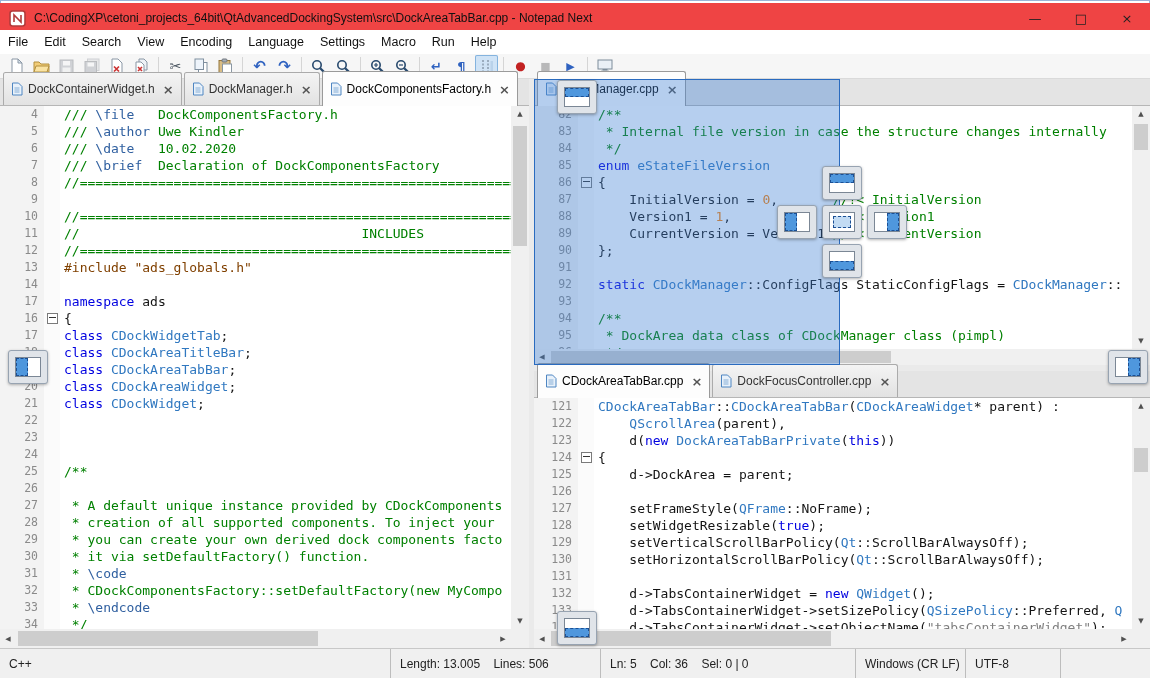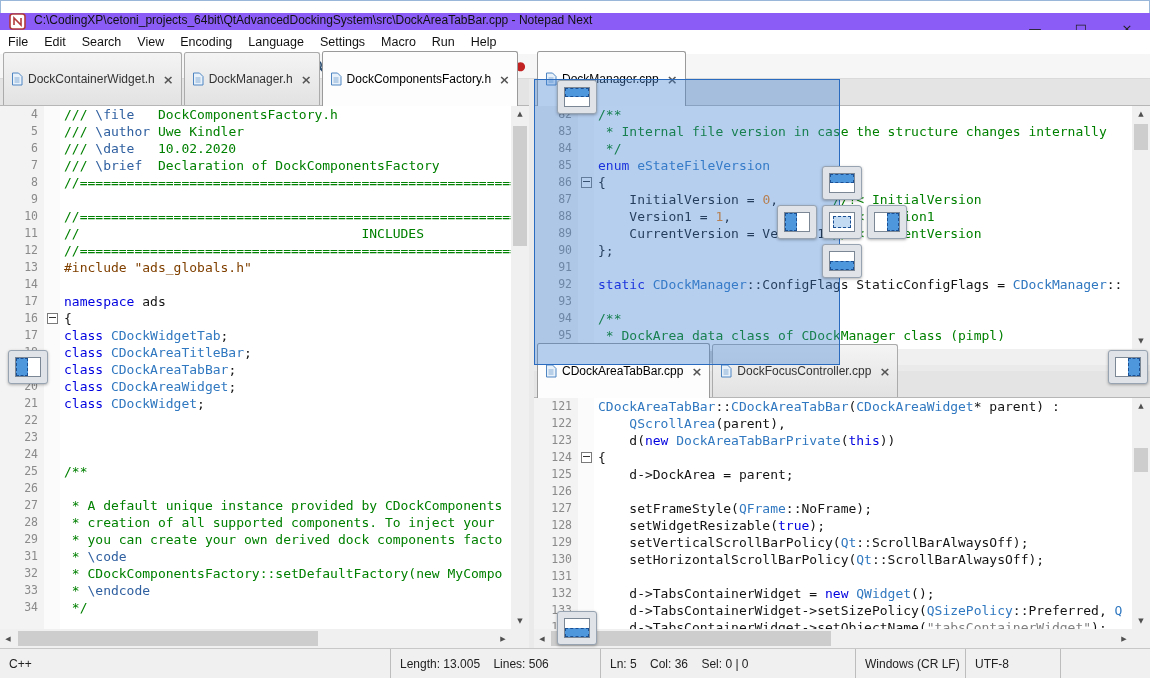--- a/index.html
+++ b/index.html
@@ -1,41 +1,41 @@
 <!DOCTYPE html>
 <html><head>
 <meta charset="utf-8">
 <style>
   html,body{margin:0;padding:0}
   body{position:relative;width:1150px;height:678px;background:#fff;overflow:hidden;
        font-family:"Liberation Sans",sans-serif;box-shadow:inset 0 0 0 1px #9ab6d8}
 
   
-  .titlebar{position:absolute;left:0;top:13px;width:100%;height:30px;background:#8b5cf6;display:flex;align-items:flex-start}
+  .titlebar{position:absolute;left:0;top:3px;width:100%;height:30px;background:#ef4444;display:flex;align-items:center}
   .app-icon{margin:0 8px 0 9px;display:flex}
   .title-text{font-size:12px;color:#111;flex:1 1 auto;white-space:nowrap;overflow:hidden}
   .win-btns{display:flex;height:100%}
   .wbtn{width:46px;height:100%;display:flex;align-items:center;justify-content:center;font-size:13px;color:#222;font-family:"DejaVu Sans",sans-serif}
 
   
   .menubar{position:absolute;left:0;top:30px;width:100%;height:24px;background:#fff;display:flex;align-items:center}
   .menu-item{padding:0 8px;font-size:12.5px;height:100%;display:flex;align-items:center;color:#111}
   .toolbar{position:absolute;left:0;top:54px;width:100%;height:25px;background:#f6f6f6;border-bottom:1px solid #dadada;
            display:flex;align-items:center;padding-left:4px;box-sizing:border-box}
   .tb-btn{width:23px;height:22px;display:flex;align-items:center;justify-content:center;border-radius:2px;margin:0 1px}
   .tb-btn.disabled{opacity:.38;filter:grayscale(.8)}
   .tb-btn.checked{background:#cfe3f6;box-shadow:inset 0 0 0 1px #84b3de}
   .tb-sep{width:1px;height:18px;background:#d5d5d5;margin:0 4px}
   .tb-ic{display:flex;align-items:center;justify-content:center}
   .gly{font-family:"DejaVu Sans",sans-serif;line-height:1}
 
   
   .tabbar{position:absolute;background:#e4e4e4;border-bottom:1px solid #b6b6b6;display:flex;align-items:flex-end;
           padding-left:3px;box-sizing:border-box}
-  .tab{display:inline-flex;align-items:center;gap:5px;height:24px;padding:14px 7px;margin-right:2px;
+  .tab{display:inline-flex;align-items:center;gap:5px;height:24px;padding:4px 7px;margin-right:2px;
        background:linear-gradient(#f4f4f4,#e2e2e2);border:1px solid #ababab;border-bottom:none;
        border-radius:2.5px 2.5px 0 0;font-size:12px;color:#333;position:relative;white-space:nowrap}
   .tab.active{background:#fdfdfd;height:26px;color:#000;z-index:2;margin-bottom:-1px;border-color:#9a9a9a}
   .tab-ic{display:flex}
   .tab-close{font-size:13px;font-weight:bold;color:#555;margin-left:3px;font-family:"DejaVu Sans",sans-serif}
 
   
   .editor{position:absolute;overflow:hidden;font-family:"DejaVu Sans Mono",monospace;
           background:linear-gradient(90deg,#f3f3f3 0,#f3f3f3 44px,#fbfbfb 44px,#fbfbfb 60px,#fff 60px)}
   .crow{display:flex;height:17px;line-height:17px;font-size:13px;white-space:pre}
@@ -348,20 +348,21 @@
     <div class="crow"><span class="ln">20</span><span class="fm"></span><span class="src"><span class="tk-k">class</span><span class="tk-x"> </span><span class="tk-t">CDockAreaWidget</span><span class="tk-x">;</span></span></div>
     <div class="crow"><span class="ln">21</span><span class="fm"></span><span class="src"><span class="tk-k">class</span><span class="tk-x"> </span><span class="tk-t">CDockWidget</span><span class="tk-x">;</span></span></div>
     <div class="crow"><span class="ln">22</span><span class="fm"></span><span class="src"></span></div>
     <div class="crow"><span class="ln">23</span><span class="fm"></span><span class="src"></span></div>
     <div class="crow"><span class="ln">24</span><span class="fm"></span><span class="src"></span></div>
     <div class="crow"><span class="ln">25</span><span class="fm"></span><span class="src"><span class="tk-c">/**</span></span></div>
     <div class="crow"><span class="ln">26</span><span class="fm"></span></div>
     <div class="crow"><span class="ln">27</span><span class="fm"></span><span class="src"><span class="tk-c"> * A default unique instance provided by CDockComponents</span></span></div>
     <div class="crow"><span class="ln">28</span><span class="fm"></span><span class="src"><span class="tk-c"> * creation of all supported components. To inject your</span></span></div>
     <div class="crow"><span class="ln">29</span><span class="fm"></span><span class="src"><span class="tk-c"> * you can create your own derived dock components facto</span></span></div>
+    <div class="crow"><span class="ln">30</span><span class="fm"></span><span class="src"><span class="tk-c"> * it via setDefaultFactory() function.</span></span></div>
     <div class="crow"><span class="ln">31</span><span class="fm"></span><span class="src"><span class="tk-c"> * </span><span class="tk-d">\code</span></span></div>
     <div class="crow"><span class="ln">32</span><span class="fm"></span><span class="src"><span class="tk-c"> * CDockComponentsFactory::setDefaultFactory(new MyCompo</span></span></div>
     <div class="crow"><span class="ln">33</span><span class="fm"></span><span class="src"><span class="tk-c"> * </span><span class="tk-d">\endcode</span></span></div>
     <div class="crow"><span class="ln">34</span><span class="fm"></span><span class="src"><span class="tk-c"> */</span></span></div>
   </div>
 <div class="vsb sb-left-v">
   <span class="sarr up">▲</span>
   <span class="thumb" style="top:20px;height:120px"></span>
   <span class="sarr dn">▼</span>
 </div>

